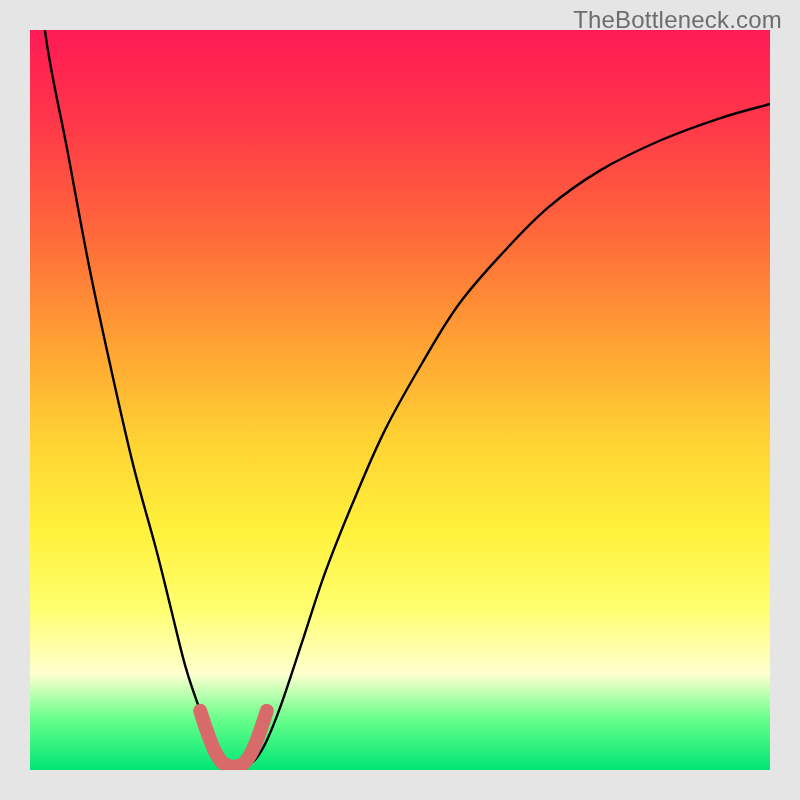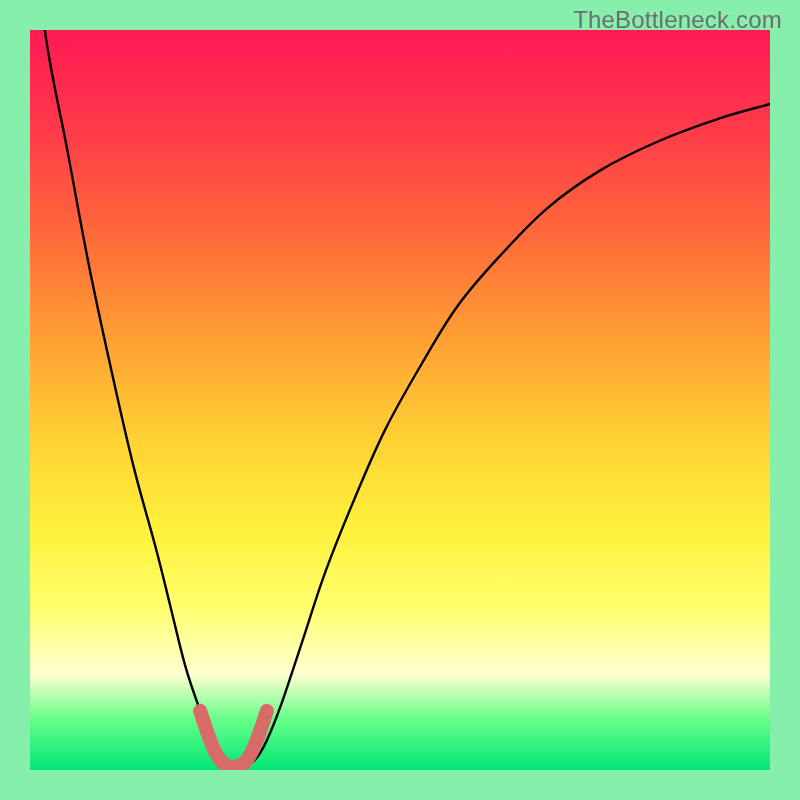--- a/index.html
+++ b/index.html
@@ -8,21 +8,21 @@
     width: 800px;
     height: 800px;
     overflow: hidden;
     background: #000;
     font-family: Arial, sans-serif;
   }
   .outer {
     position: relative;
     width: 800px;
     height: 800px;
-    background: #86efac;
+    background: #e5e5e5;
   }
   .plot-area {
     position: absolute;
     left: 30px;
     top: 30px;
     width: 740px;
     height: 740px;
     background: linear-gradient(to bottom,
       #ff1a55 0%,
       #ff364a 12%,

